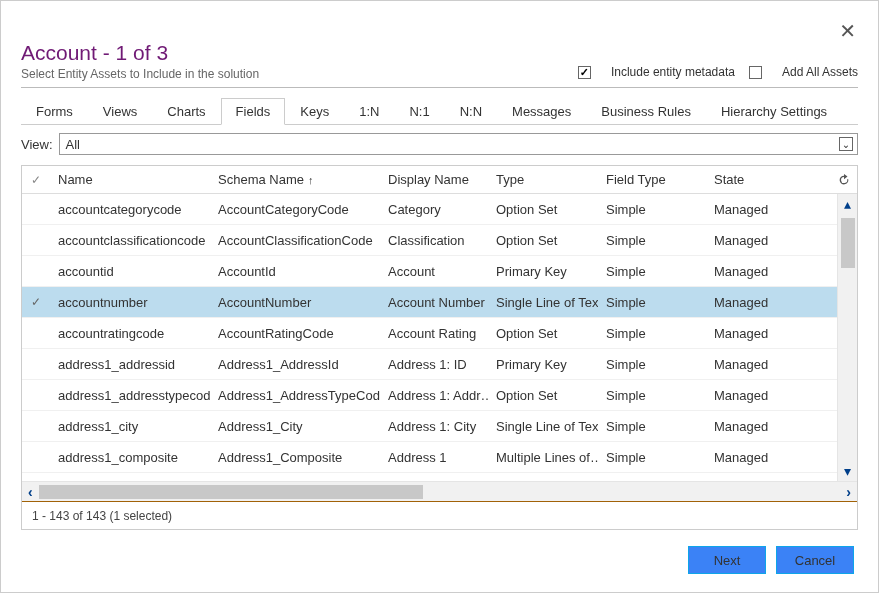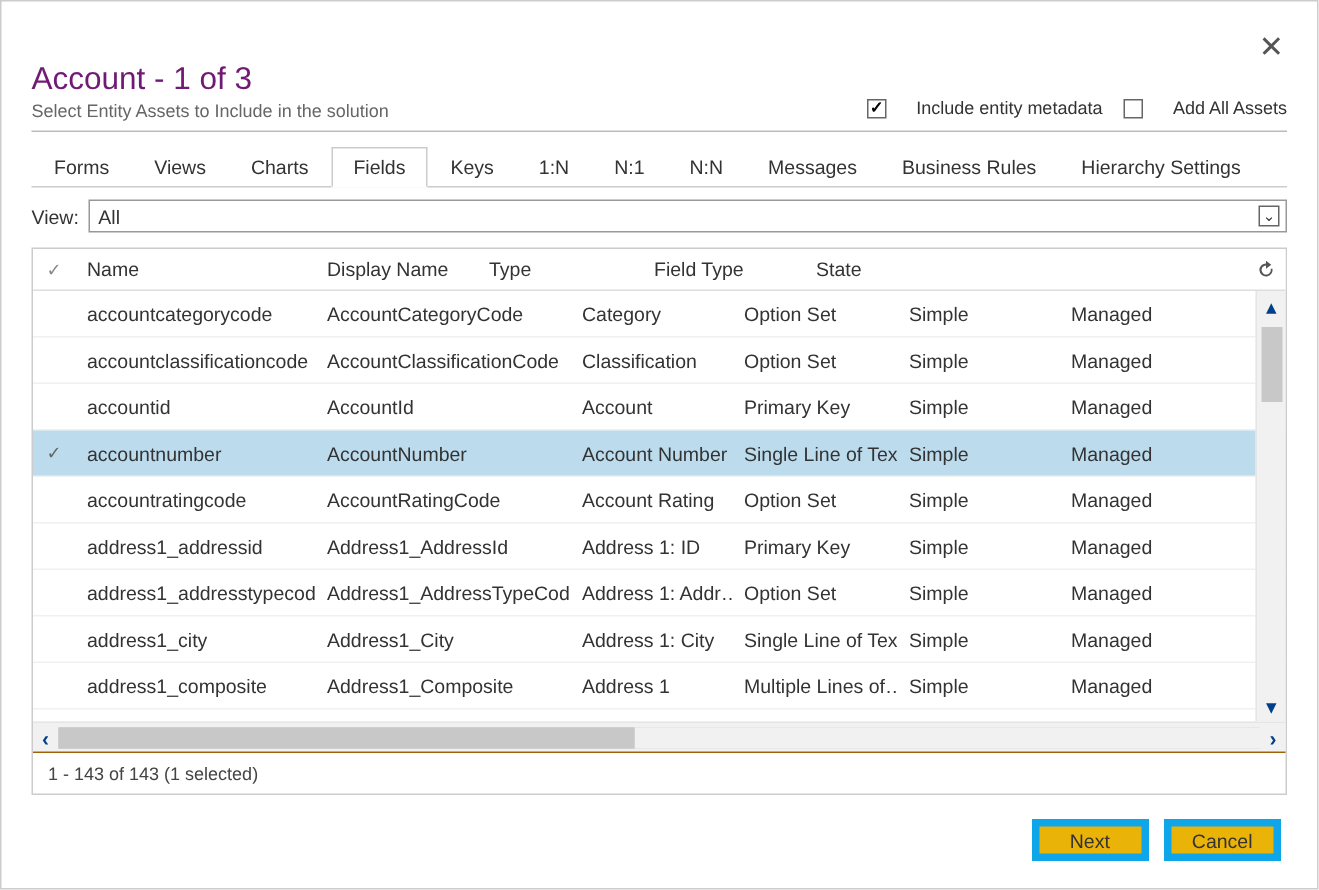--- a/index.html
+++ b/index.html
@@ -70,21 +70,21 @@
     .hscroll { height: 20px; background: #f1f1f1; border-top: 1px solid #e5e5e5; display: flex; align-items: center; justify-content: space-between; padding: 0 6px; }
     .hscroll .harrow { color: #003f8a; font-size: 14px; cursor: pointer; font-weight: bold; }
     .hscroll .htrack { flex:1; margin: 0 6px; height: 14px; background: #c8c8c8; position: relative; }
     .hscroll .htrack::after { content:""; position:absolute; left:0; top:0; bottom:0; width: 48%; background:#c8c8c8; }
     .hscroll .htrack-bg { position:absolute; inset:0; background: #f1f1f1; }
     .hscroll .hthumb { position:absolute; left:0; top:0; bottom:0; width: 48%; background:#c8c8c8; }
 
     .status-bar { height: 28px; border-top: 1px solid #a16207; display: flex; align-items: center; padding: 0 10px; font-size: 12px; color: #444; }
 
     .footer { display: flex; justify-content: flex-end; gap: 10px; padding: 16px 4px 18px 0; }
-    .btn { min-width: 78px; height: 28px; border: 5px solid #0ea5e9; background: #eab308; font-size: 13px; display: inline-flex; align-items: center; justify-content: center; cursor: pointer; padding: 4px 14px; }
+    .btn { min-width: 78px; height: 28px; border: 1px solid #0ea5e9; background: #3b82f6; font-size: 13px; display: inline-flex; align-items: center; justify-content: center; cursor: pointer; padding: 4px 14px; }
     .hdr-tick { color: #888; font-size: 12px; }
   </style>
 </head>
 <body>
 
 <div class="close-btn">✕</div>
 
 <div class="header-row">
   <div class="title-block">
     <h1>Account - 1 of 3</h1>
@@ -123,20 +123,24 @@
     <span class="caret">⌄</span>
   </div>
 </div>
 
 <div class="grid-frame">
   <div class="grid-header">
     <div class="col chk">
         <span class="hdr-tick">✓</span>
       </div>
     <div class="col name">Name</div>
+    <div class="col schema">
+        <span>Schema Name</span>
+        <span class="hdr-sort">↑</span>
+      </div>
     <div class="col display">Display Name</div>
     <div class="col type">Type</div>
     <div class="col fieldtype">Field Type</div>
     <div class="col state">State</div>
     <div class="refresh-ic">
       <svg viewBox="0 0 16 16" width="14" height="14">
           <path fill="#555" d="M8 3a5 5 0 1 0 4.9 4H11.5A3.5 3.5 0 1 1 8 4.5V7l4-3-4-3v2z"></path>
         </svg>
     </div>
   </div>

